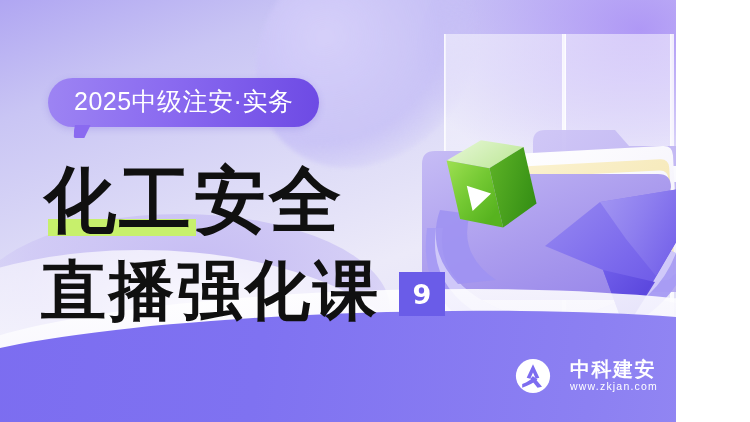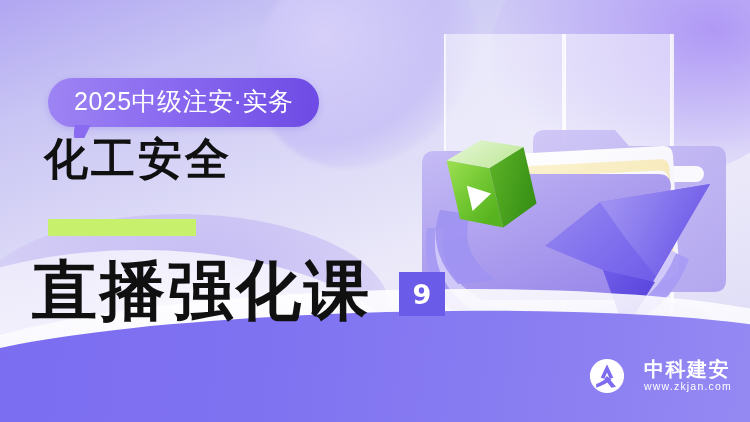--- a/index.html
+++ b/index.html
@@ -2,21 +2,21 @@
 <html><head>
 <meta charset="utf-8">
 <style>
   html, body {
     margin: 0;
     padding: 0;
     background: #fff;
   }
   #banner {
     position: relative;
-    width: 750px;
+    width: 676px;
     height: 422px;
     overflow: hidden;
     font-family: "Liberation Sans", "DejaVu Sans", sans-serif;
     background: linear-gradient(160deg, #b0a6f2 0%, #c9c5f4 18%, #dedcf7 42%, #eceaf9 60%, #e4e2f8 78%, #d8d4f6 100%);
   }
 
   
   .bg-layer { position: absolute; inset: 0; }
 
   .blob-top {
@@ -109,40 +109,40 @@
     border-right: 5px solid transparent;
     border-top: 13px solid #8a6af0;
     border-bottom: 0;
     border-bottom-left-radius: 3px;
     transform: skewX(-6deg);
   }
 
   
   .headline-1 {
     position: absolute;
-    left: 44px; top: 137px;
+    left: 44px; top: 164px;
     font-family: "DejaVu Sans", "Liberation Sans", sans-serif;
     font-weight: bold;
-    font-size: 44px;
+    font-size: 72px;
     line-height: 1;
     letter-spacing: 3px;
     color: #101010;
     white-space: nowrap;
     z-index: 4;
   }
   .highlight-bar {
     position: absolute;
     left: 48px; top: 219px;
     width: 148px; height: 17px;
     background: #c7f06c;
     z-index: 3;
   }
   .headline-2 {
     position: absolute;
-    left: 32px; top: 258px;
+    left: 41px; top: 258px;
     font-family: "DejaVu Sans", "Liberation Sans", sans-serif;
     font-weight: bold;
     font-size: 65px;
     line-height: 1;
     letter-spacing: 3px;
     color: #101010;
     white-space: nowrap;
     z-index: 4;
   }
   .count-badge {

